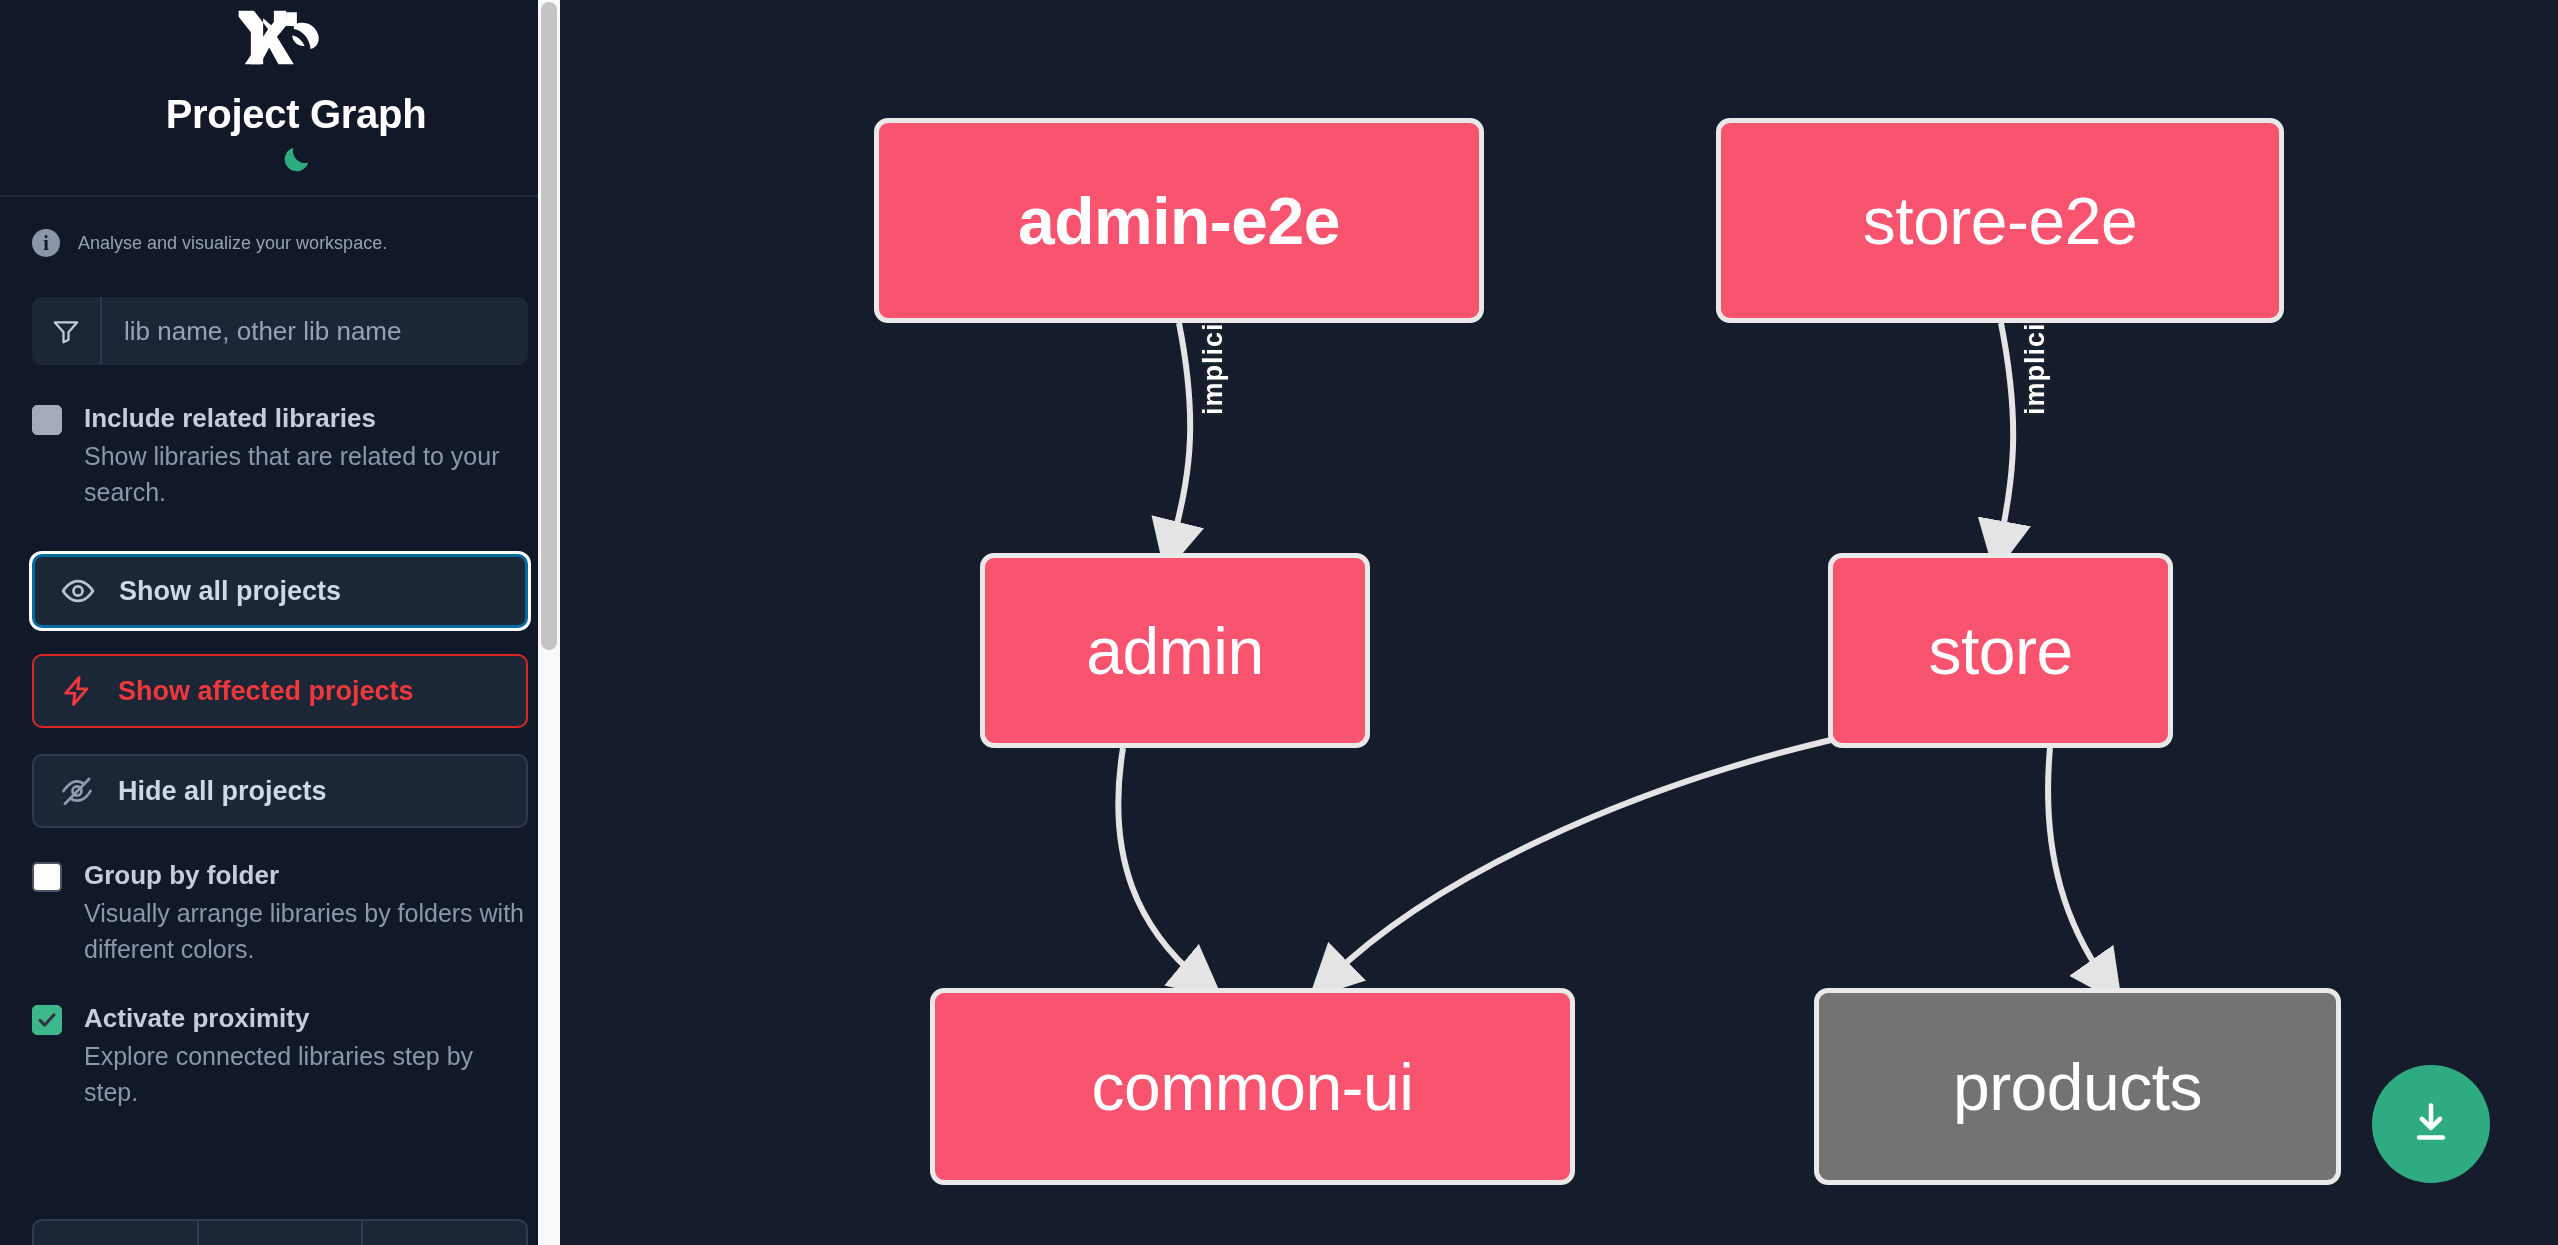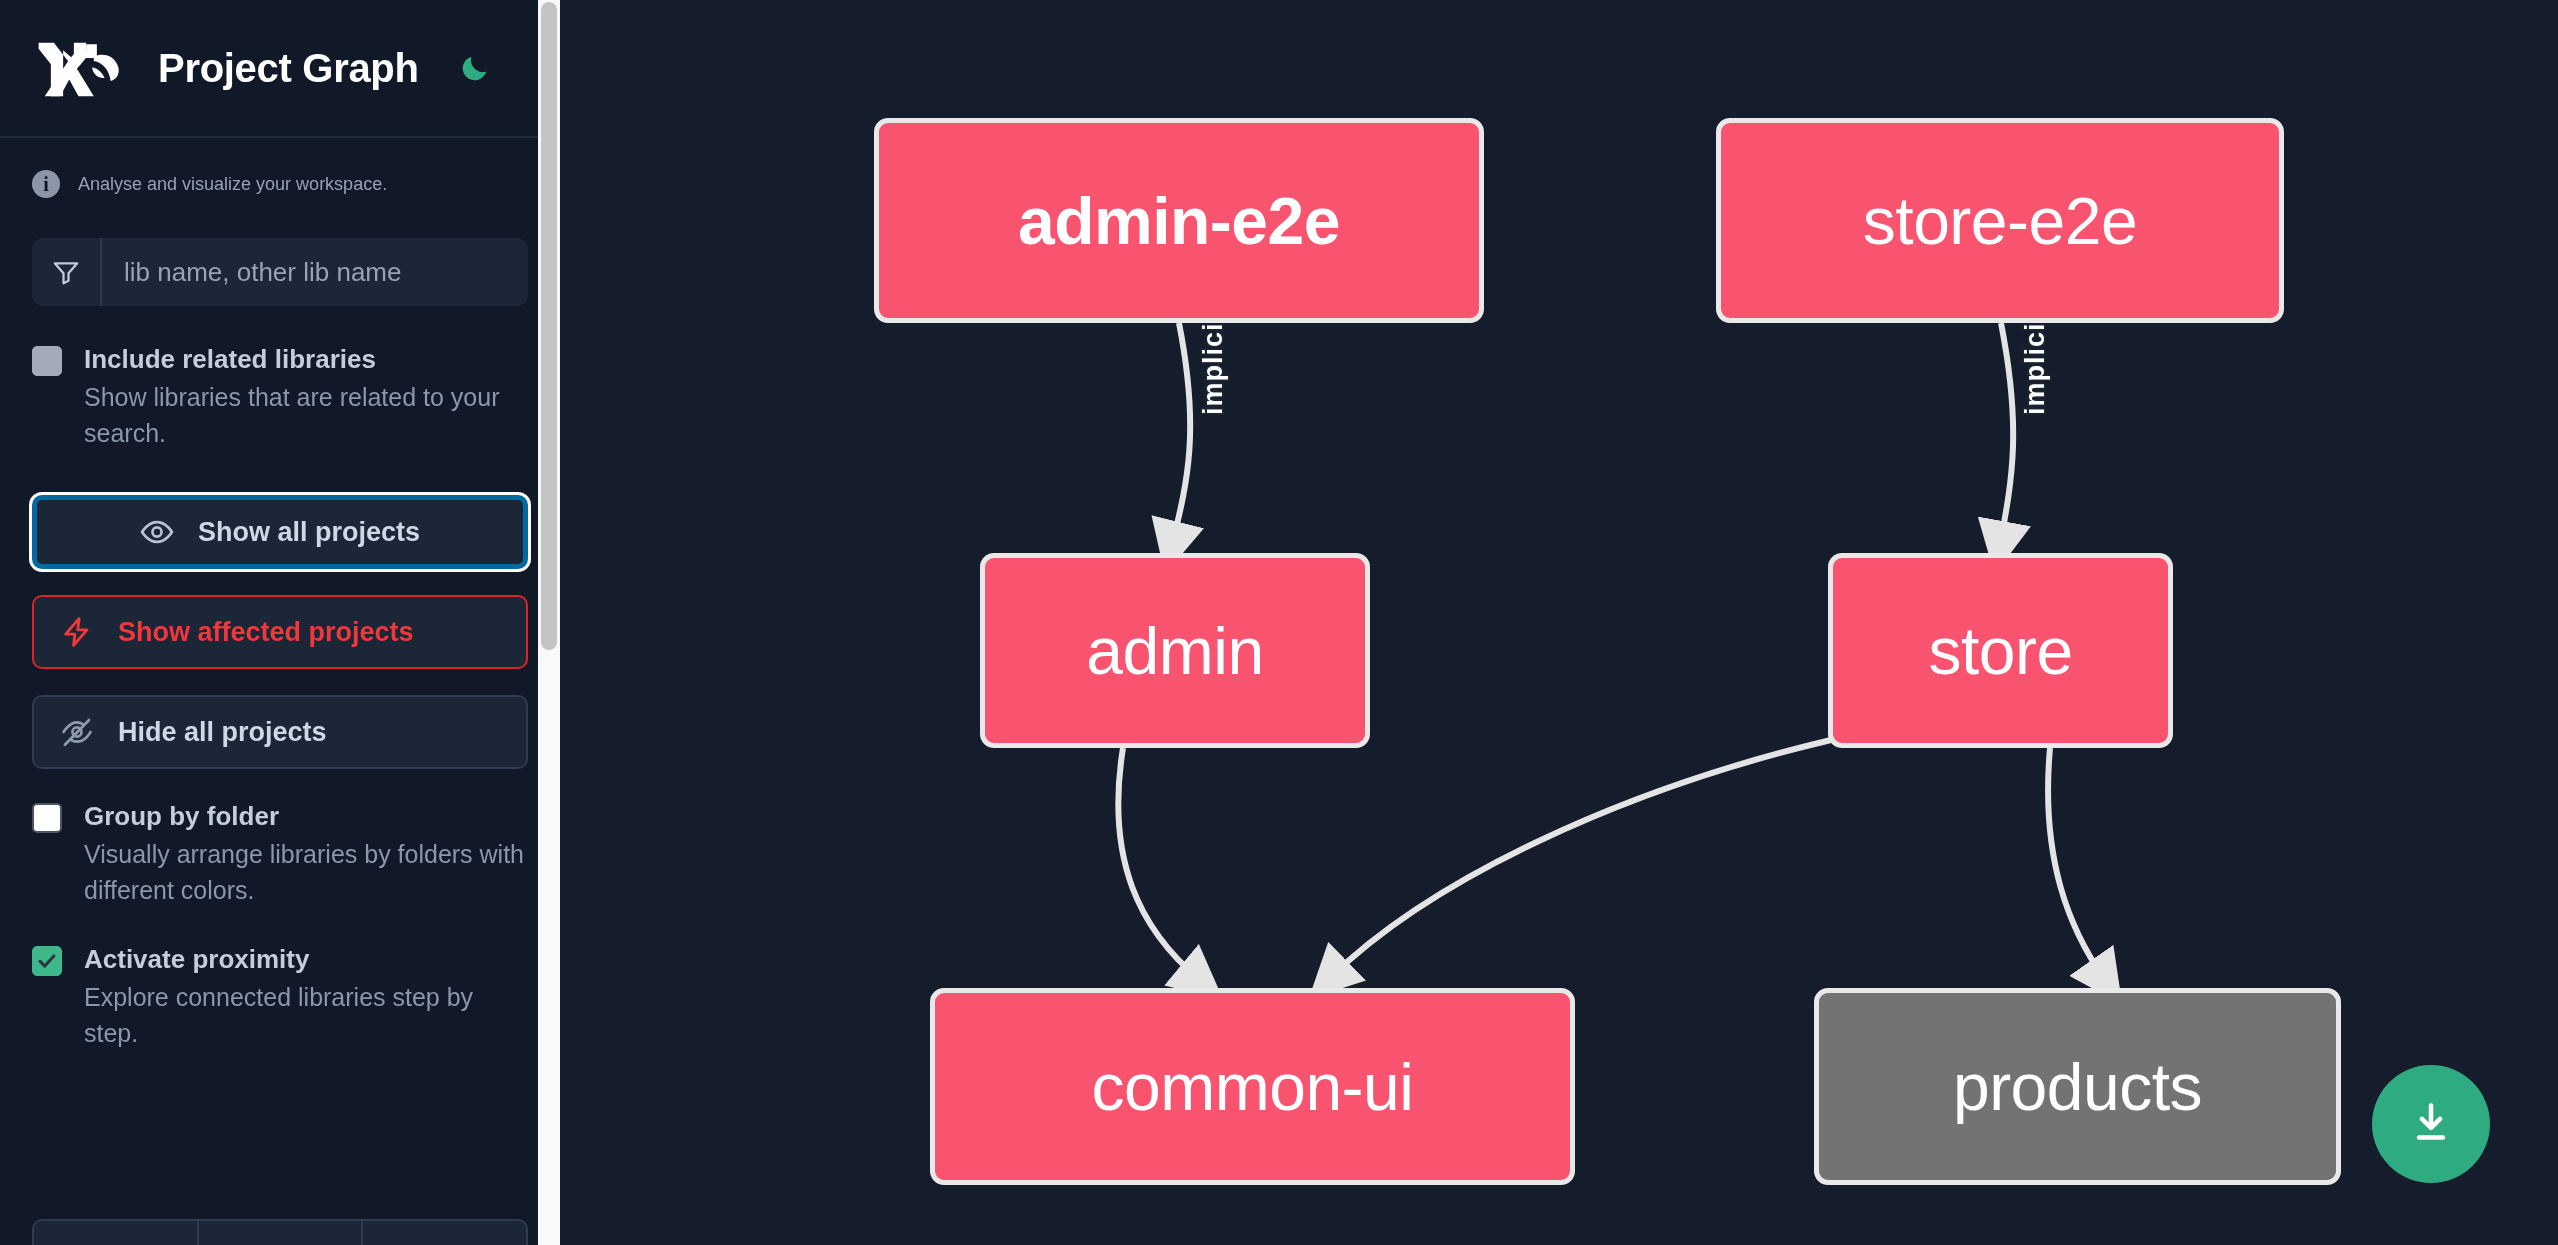--- a/index.html
+++ b/index.html
@@ -13,24 +13,25 @@
 
   
   .sidebar {
     position: relative;
     width: 560px; height: 1245px;
     background: #111827;
     flex: 0 0 560px;
     overflow: hidden;
   }
   .sb-header {
-    height: 138px;
+    height: 197px;
     display: flex; align-items: center;
     padding: 0 34px;
     border-bottom: 2px solid #1f2a3c;
+    flex-direction: column;
   }
   .nx-logo { width: 92px; height: 72px; flex: 0 0 92px; }
   .app-title {
     margin-left: 32px;
     color: #ffffff;
     font-size: 40px;
     font-weight: 700;
     letter-spacing: -0.3px;
     white-space: nowrap;
   }
@@ -115,23 +116,22 @@
     padding: 0 26px;
     margin-bottom: 26px;
     border-radius: 10px;
     background: #1b2637;
     border: 2px solid #2e3b51;
     cursor: pointer;
     font-family: "Liberation Sans", sans-serif;
   }
   .act-btn .lbl { font-size: 27px; font-weight: 700; color: #cfd8e4; }
   .act-btn.focused {
-    border: 5px solid #0369a1;
+    border: 3px solid #0369a1;
     box-shadow: 0 0 0 3px #ffffff;
-    justify-content: center;
   }
   .act-btn.danger { border: 2px solid #dc2626; }
   .act-btn.danger .lbl { color: #f0373c; }
   .act-btn svg { display: block; flex: 0 0 auto; }
 
   .segmented {
     position: absolute;
     left: 32px; right: 32px;
     bottom: -40px;
     height: 66px;

